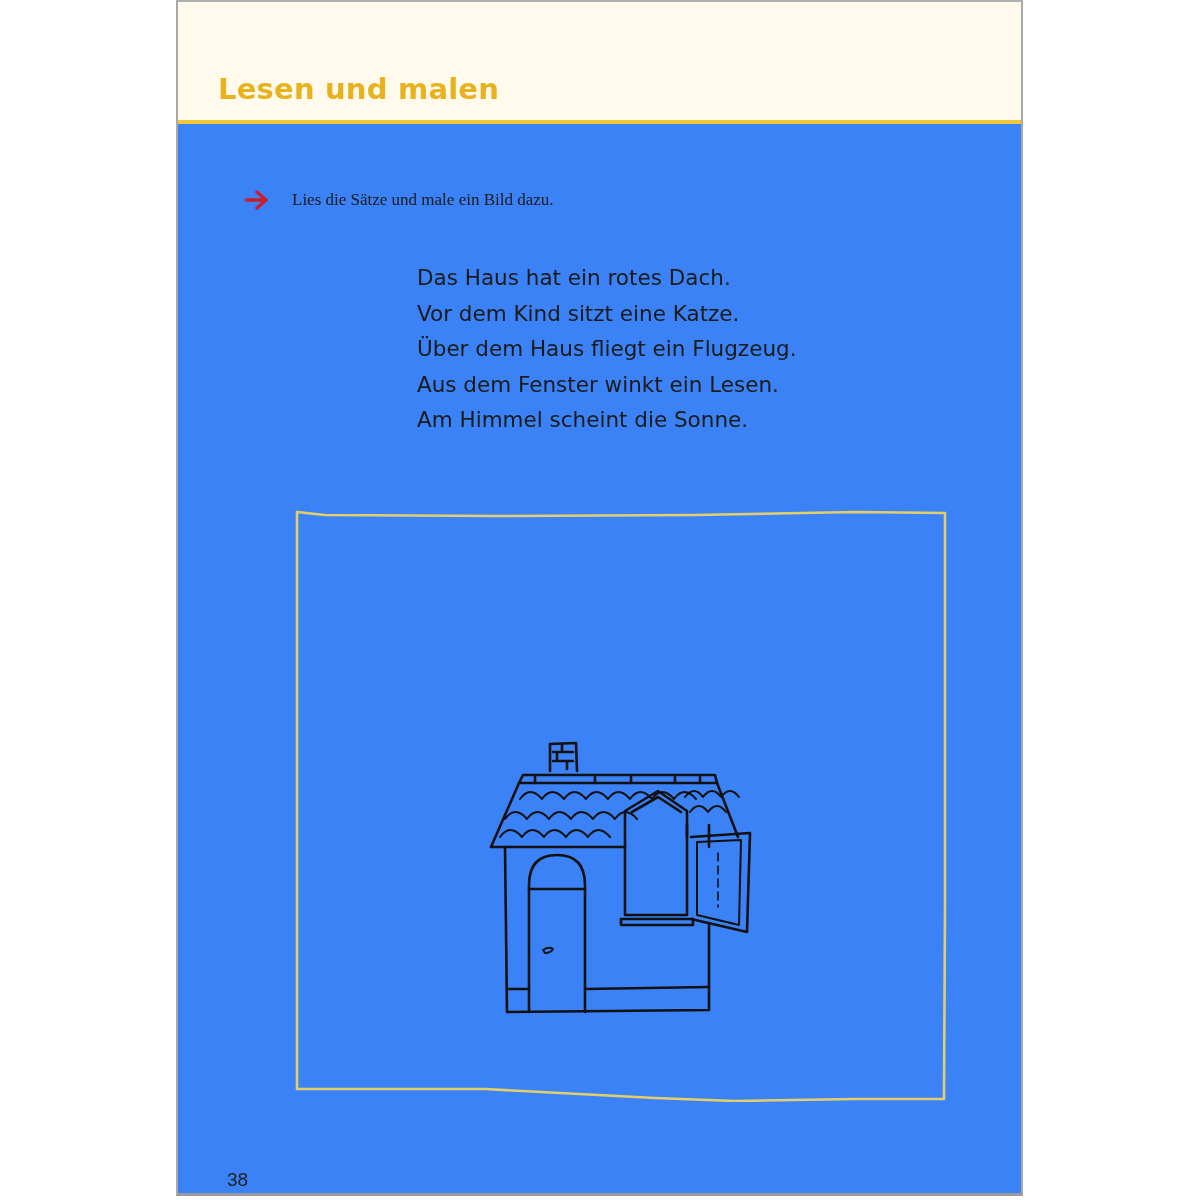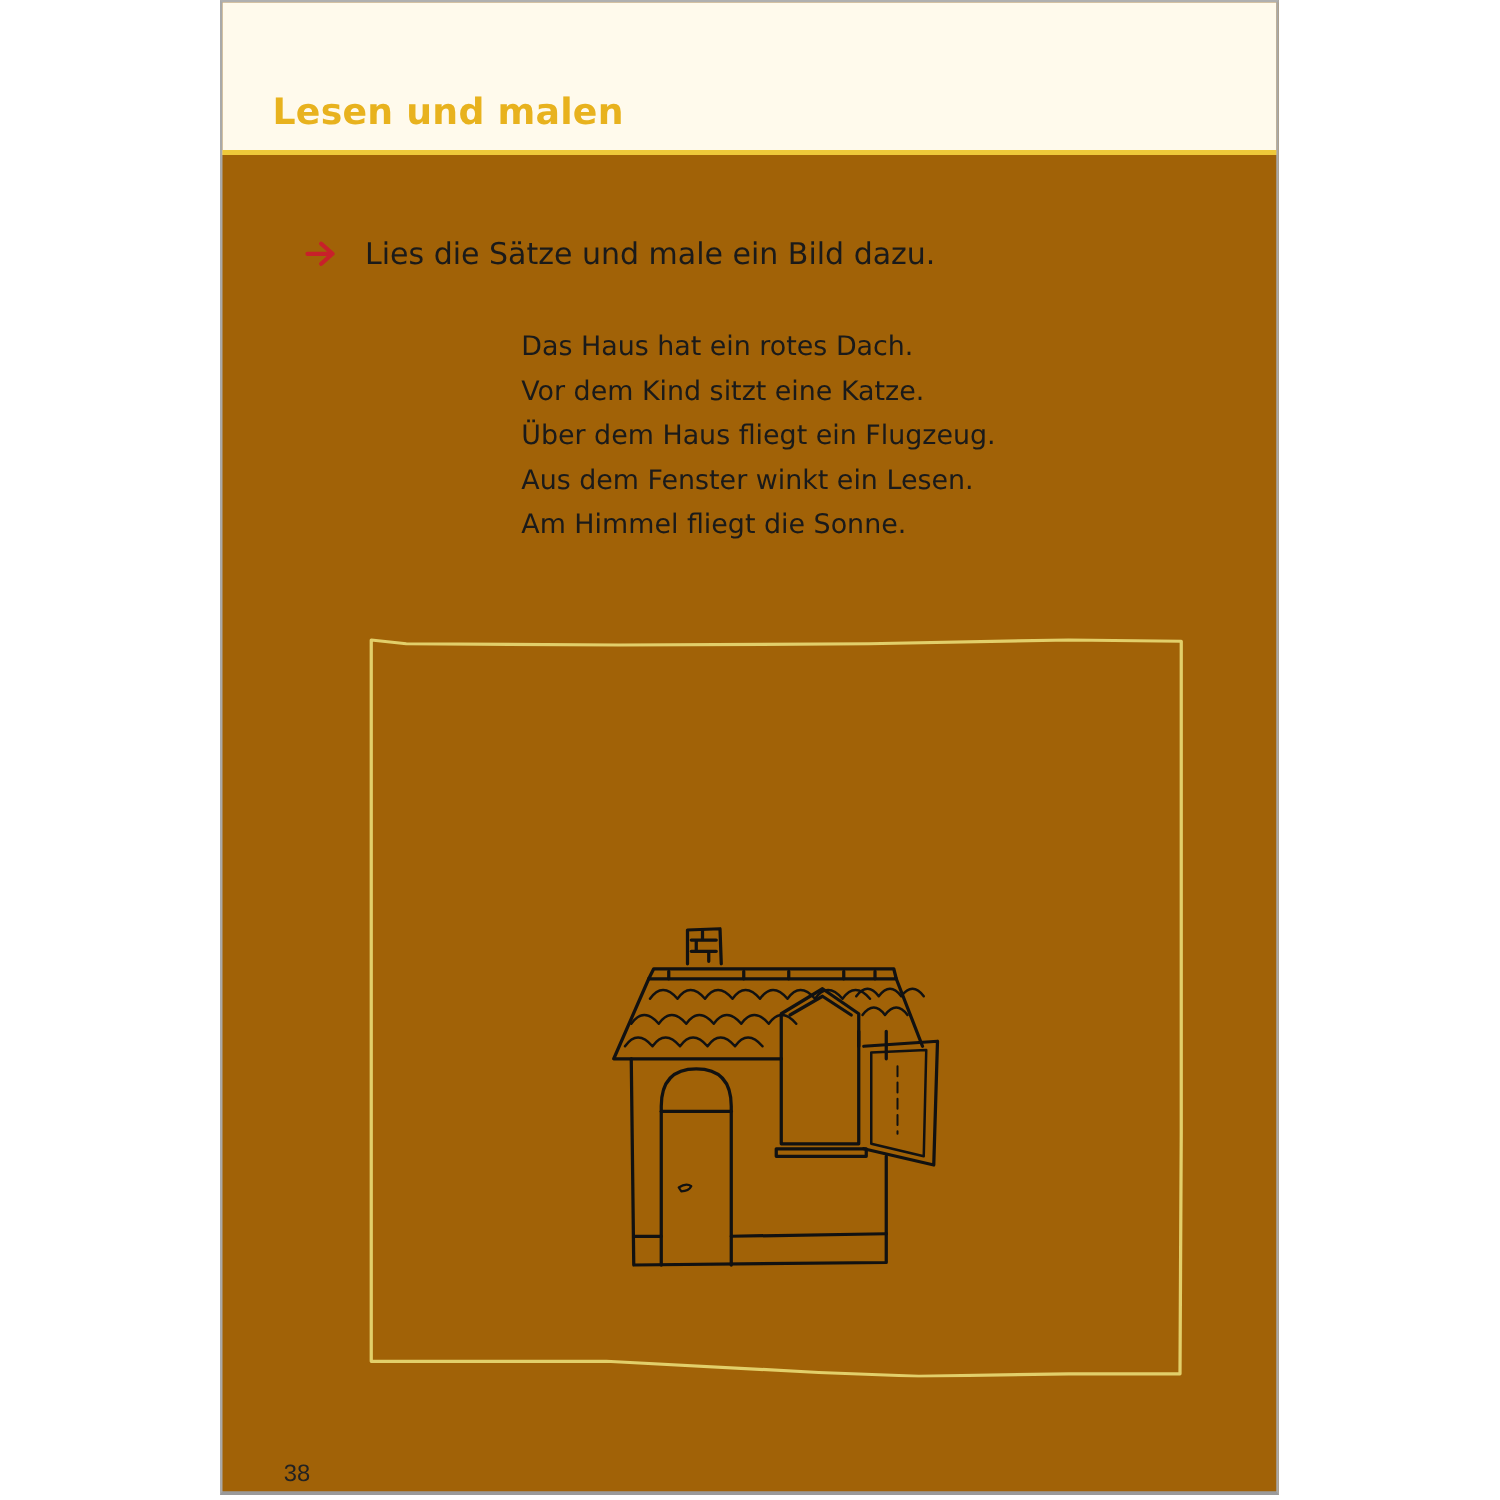--- a/index.html
+++ b/index.html
@@ -1,38 +1,38 @@
 <!DOCTYPE html>
 <html><head>
   <meta charset="utf-8">
   <style>
     html, body { margin: 0; padding: 0; background: #ffffff; }
     body { width: 1200px; height: 1200px; position: relative; overflow: hidden; font-family: "DejaVu Sans", sans-serif; }
     .page {
       position: absolute; left: 176px; top: 0; width: 847px; height: 1196px;
-      background: #a16207;
+      background: #3b82f6;
       border-left: 2px solid #a9a9a9; border-right: 2px solid #a9a9a9; border-bottom: 3px solid #9a9a9a; border-top: 2px solid #b0b0b0;
       box-sizing: border-box;
     }
     .header-band {
       position: absolute; left: 0; top: 0; width: 100%; height: 118px;
       background: #fffaec;
       border-bottom: 4px solid #efc93a;
       box-sizing: content-box;
     }
     .title {
       position: absolute; left: 40px; top: 70px;
       font-family: "DejaVu Sans", sans-serif; font-weight: bold;
       font-size: 29px; color: #e8b21e; letter-spacing: 0.2px;
     }
     .instruction {
       position: absolute; left: 66px; top: 187px; display: flex; align-items: center;
     }
     .arrow { width: 26px; height: 22px; margin-right: 22px; }
-    .instruction-text { font-size: 24px; color: #1a1a1a; }
+    .instruction-text { font-size: 17px; color: #1a1a1a; font-family: Liberation Serif, serif; }
     .sentences {
       position: absolute; left: 239px; top: 258px; margin: 0; padding: 0; list-style: none;
     }
     .sentences li { font-size: 21.5px; color: #1a1a1a; line-height: 35.5px; white-space: nowrap; }
     .frame {
       position: absolute; left: 117px; top: 505px; width: 652px; height: 595px;
     }
     .page-number {
       position: absolute; left: 49px; top: 1135px; font-size: 19px; color: #222;
       font-family: "Liberation Sans", sans-serif;
@@ -53,21 +53,21 @@
       <path d="M2 11 H21 M13 3 L22 11 L13 19" stroke="#c8202a" stroke-width="3.4" fill="none" stroke-linecap="round" stroke-linejoin="round"></path>
     </svg>
     <span class="instruction-text">Lies die Sätze und male ein Bild dazu.</span>
   </div>
 
   <ul class="sentences">
     <li>Das Haus hat ein rotes Dach.</li>
     <li>Vor dem Kind sitzt eine Katze.</li>
     <li>Über dem Haus fliegt ein Flugzeug.</li>
     <li>Aus dem Fenster winkt ein Lesen.</li>
-    <li>Am Himmel fliegt die Sonne.</li>
+    <li>Am Himmel scheint die Sonne.</li>
   </ul>
 
   <svg class="frame" viewBox="0 0 652 595">
 
     <path d="M2 5 L30 8 L200 9 L400 8 L560 5 L650 6 L650 400 L649 592 L560 592 L440 594 L360 591 L190 582 L2 582 Z" fill="none" stroke="#e2cf6a" stroke-width="2.6" stroke-linejoin="round"></path>
 
     <g fill="none" stroke="#111" stroke-width="2.6" stroke-linejoin="round" stroke-linecap="round">
 
       <g>
         <path d="M255 264 L255 237 L281 236 L282 264"></path>

